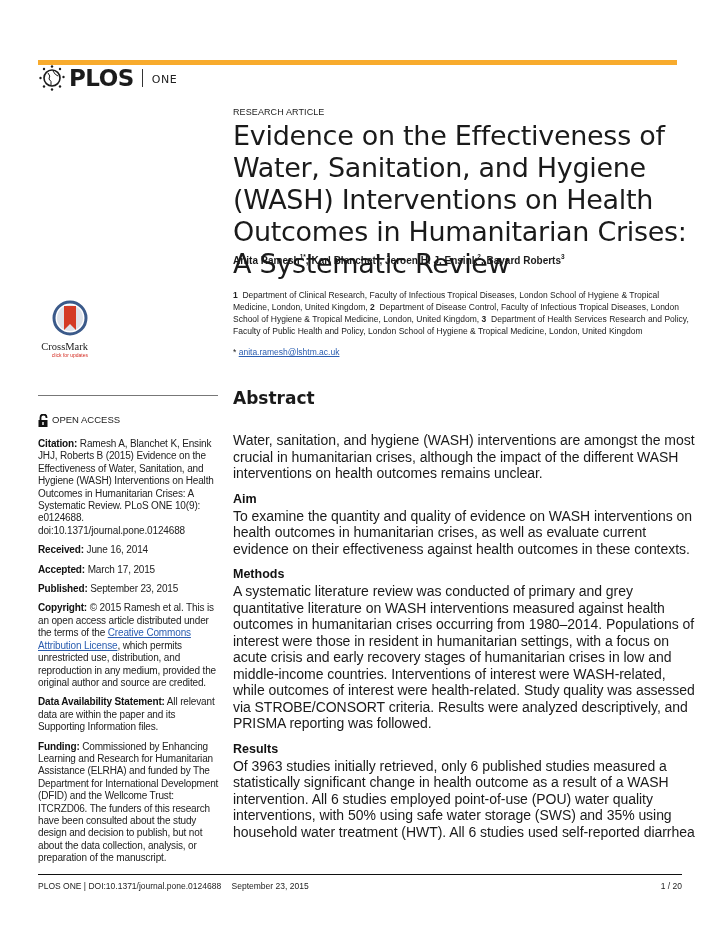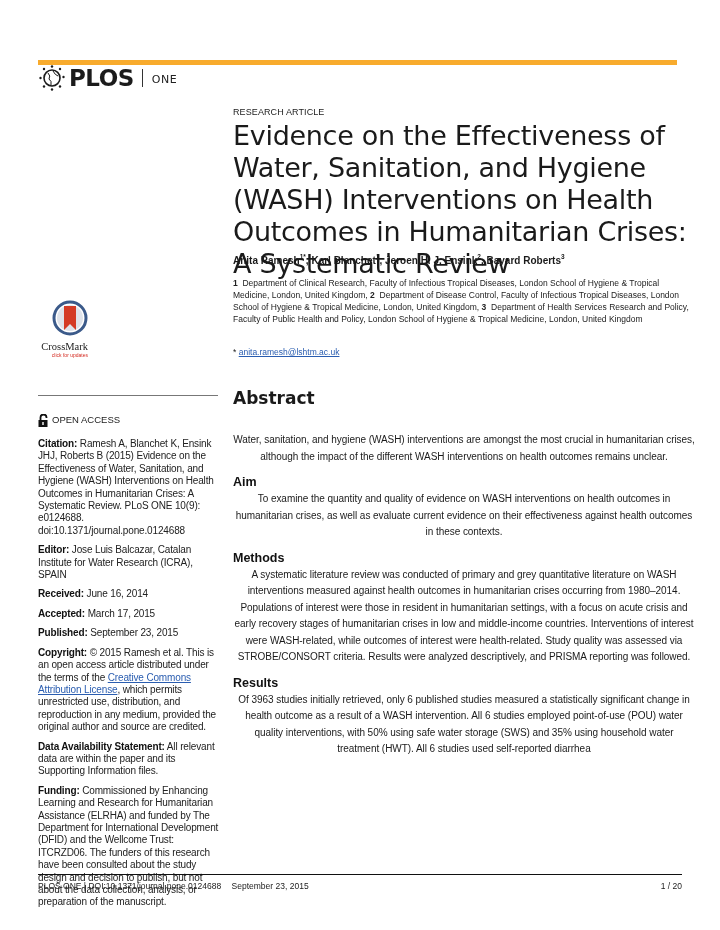--- a/index.html
+++ b/index.html
@@ -10,21 +10,21 @@
     .logo-globe { width: 28px; height: 28px; margin-right: 3px; }
     .logo-plos { font-family: "DejaVu Sans", sans-serif; font-weight: bold; font-size: 23px; letter-spacing: -0.5px; color: #1b1b1b; }
     .logo-sep { width: 1px; height: 18px; background: #333; margin: 0 9px 0 8px; }
     .logo-one { font-family: "DejaVu Sans", sans-serif; font-size: 11px; letter-spacing: 0.5px; color: #222; margin-top: 2px; }
     .orange-bar { position: absolute; left: 38px; top: 60px; width: 639px; height: 5px; background: #f8ab2d; }
 
     .kicker { position: absolute; left: 233px; top: 107px; font-size: 9px; color: #222; letter-spacing: 0.1px; }
     .title { position: absolute; left: 233px; top: 120px; width: 470px; font-family: "DejaVu Sans", sans-serif; font-size: 27px; line-height: 32px; color: #1a1a1a; font-weight: normal; letter-spacing: -0.3px; }
     .authors { position: absolute; left: 233px; top: 255px; font-size: 10px; font-weight: bold; color: #1a1a1a; }
     .authors sup { font-size: 6.5px; vertical-align: top; position: relative; top: -2px; }
-    .affiliations { position: absolute; left: 233px; top: 277px; width: 460px; font-size: 8.5px; line-height: 12px; color: #222; }
+    .affiliations { position: absolute; left: 233px; top: 289px; width: 460px; font-size: 8.5px; line-height: 12px; color: #222; }
     .affiliations b { font-weight: bold; }
     .email { position: absolute; left: 233px; top: 347px; font-size: 8.5px; color: #222; }
     .email a { color: #2a5db0; text-decoration: underline; }
 
     .crossmark { position: absolute; left: 38px; top: 300px; width: 50px; text-align: right; }
     .crossmark-circle { width: 36px; height: 36px; margin: 0 auto; }
     .crossmark-text { font-family: "Liberation Serif", serif; font-size: 10.5px; color: #222; margin-top: 1px; }
     .crossmark-sub { font-size: 5px; color: #d42a20; }
 
     .side-divider { position: absolute; left: 38px; top: 395px; width: 180px; height: 1px; background: #777; }
@@ -32,21 +32,21 @@
     .lock-icon { width: 11px; height: 13px; margin-right: 3px; }
 
     .sidebar { position: absolute; left: 38px; top: 438px; width: 182px; font-size: 10px; line-height: 12.4px; color: #222; letter-spacing: -0.15px; }
     .sidebar p { margin-bottom: 7px; }
     .sidebar b { font-weight: bold; color: #111; }
     .sidebar a { color: #2a5db0; text-decoration: underline; }
 
     .abstract-heading { position: absolute; left: 233px; top: 388px; font-family: "DejaVu Sans", sans-serif; font-size: 17px; color: #1a1a1a; }
     .abstract { position: absolute; left: 233px; top: 432px; width: 462px; }
     .abstract h3 { font-size: 12.5px; font-weight: bold; color: #111; margin-bottom: 2px; }
-    .abstract p { font-size: 10px; line-height: 16.5px; color: #1a1a1a; margin-bottom: 10px; letter-spacing: -0.05px; text-align: center; }
+    .abstract p { font-size: 14px; line-height: 16.5px; color: #1a1a1a; margin-bottom: 10px; letter-spacing: -0.05px; }
 
     .footer-rule { position: absolute; left: 38px; top: 874px; width: 644px; height: 1px; background: #111; }
     .footer-left { position: absolute; left: 38px; top: 881px; font-size: 8.5px; color: #222; }
     .footer-left .date { margin-left: 8px; }
     .footer-right { position: absolute; right: 38px; top: 881px; font-size: 8.5px; color: #222; }
   </style>
 </head>
 <body>
 
 <div class="logo">
@@ -105,21 +105,20 @@
   <svg class="lock-icon" viewBox="0 0 11 13">
     <path d="M2.5 6 V3.5 A3 3 0 0 1 8.5 3.5 V4" fill="none" stroke="#111" stroke-width="1.8"></path>
     <rect x="0.5" y="6" width="9" height="7" fill="#111"></rect>
     <rect x="4.3" y="8" width="1.4" height="3" fill="#fff"></rect>
   </svg>
   <span>OPEN ACCESS</span>
 </div>
 
 <div class="sidebar">
   <p><b>Citation:</b> <span>Ramesh A, Blanchet K, Ensink JHJ, Roberts B (2015) Evidence on the Effectiveness of Water, Sanitation, and Hygiene (WASH) Interventions on Health Outcomes in Humanitarian Crises: A Systematic Review. PLoS ONE 10(9): e0124688. doi:10.1371/journal.pone.0124688</span></p>
-  <p><b>Editor:</b> <span>Jose Luis Balcazar, Catalan Institute for Water Research (ICRA), SPAIN</span></p>
   <p><b>Received:</b> <span>June 16, 2014</span></p>
   <p><b>Accepted:</b> <span>March 17, 2015</span></p>
   <p><b>Published:</b> <span>September 23, 2015</span></p>
   <p><b>Copyright:</b> <span>© 2015 Ramesh et al. This is an open access article distributed under the terms of the</span> <a>Creative Commons Attribution License</a><span>, which permits unrestricted use, distribution, and reproduction in any medium, provided the original author and source are credited.</span></p>
   <p><b>Data Availability Statement:</b> <span>All relevant data are within the paper and its Supporting Information files.</span></p>
   <p><b>Funding:</b> <span>Commissioned by Enhancing Learning and Research for Humanitarian Assistance (ELRHA) and funded by The Department for International Development (DFID) and the Wellcome Trust: ITCRZD06. The funders of this research have been consulted about the study design and decision to publish, but not about the data collection, analysis, or preparation of the manuscript.</span></p>
 </div>
 
 <h2 class="abstract-heading">Abstract</h2>
 <div class="abstract">

